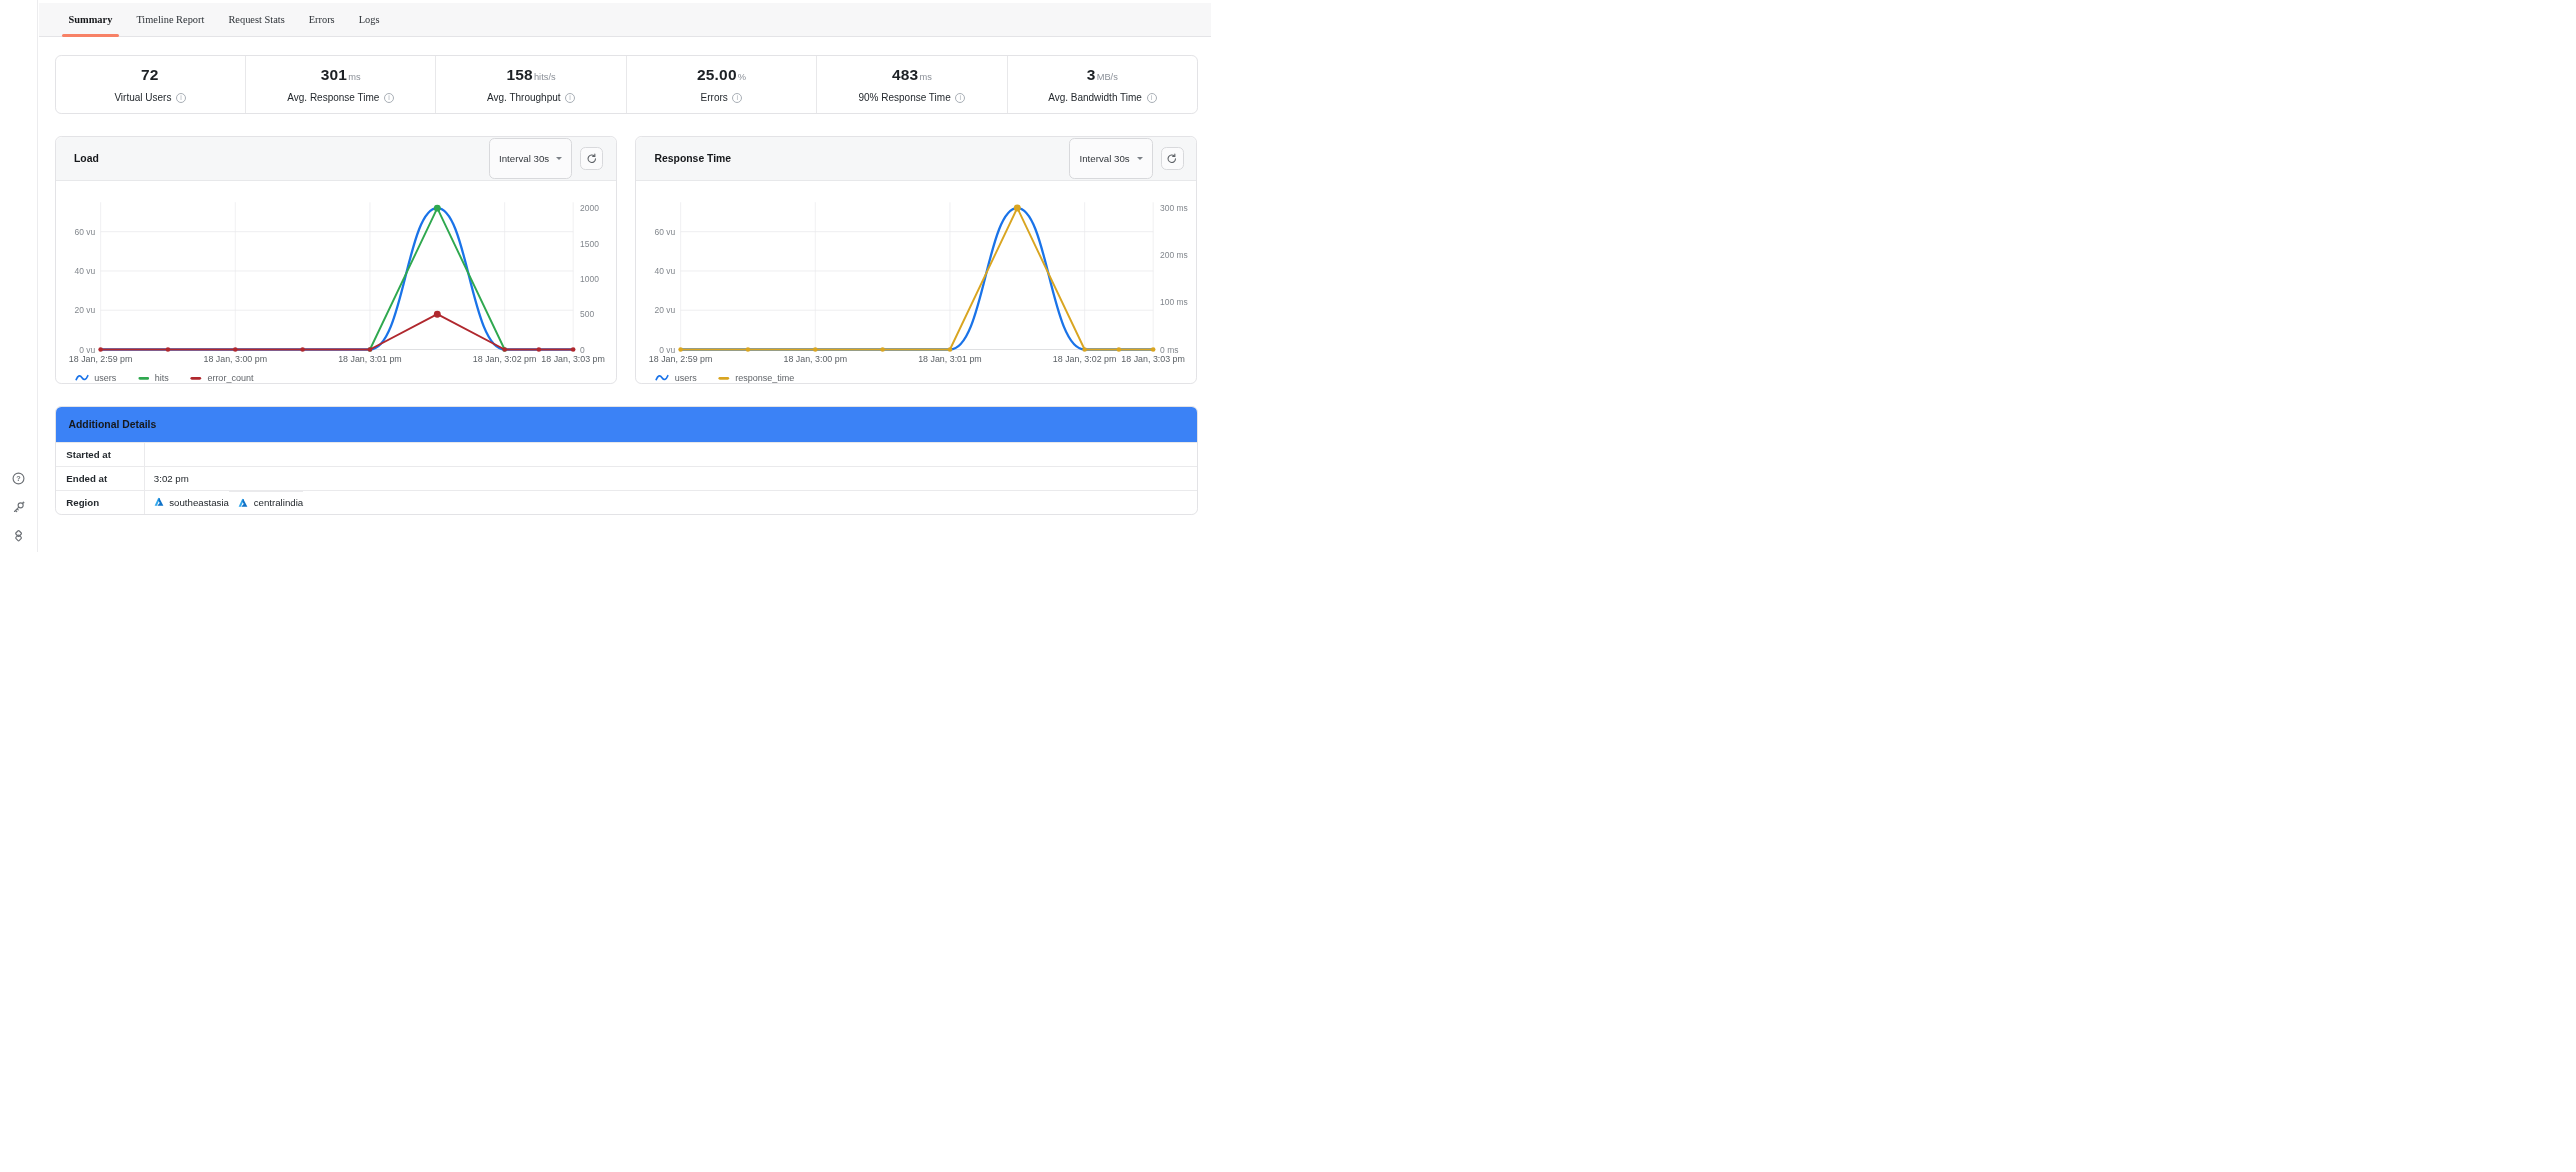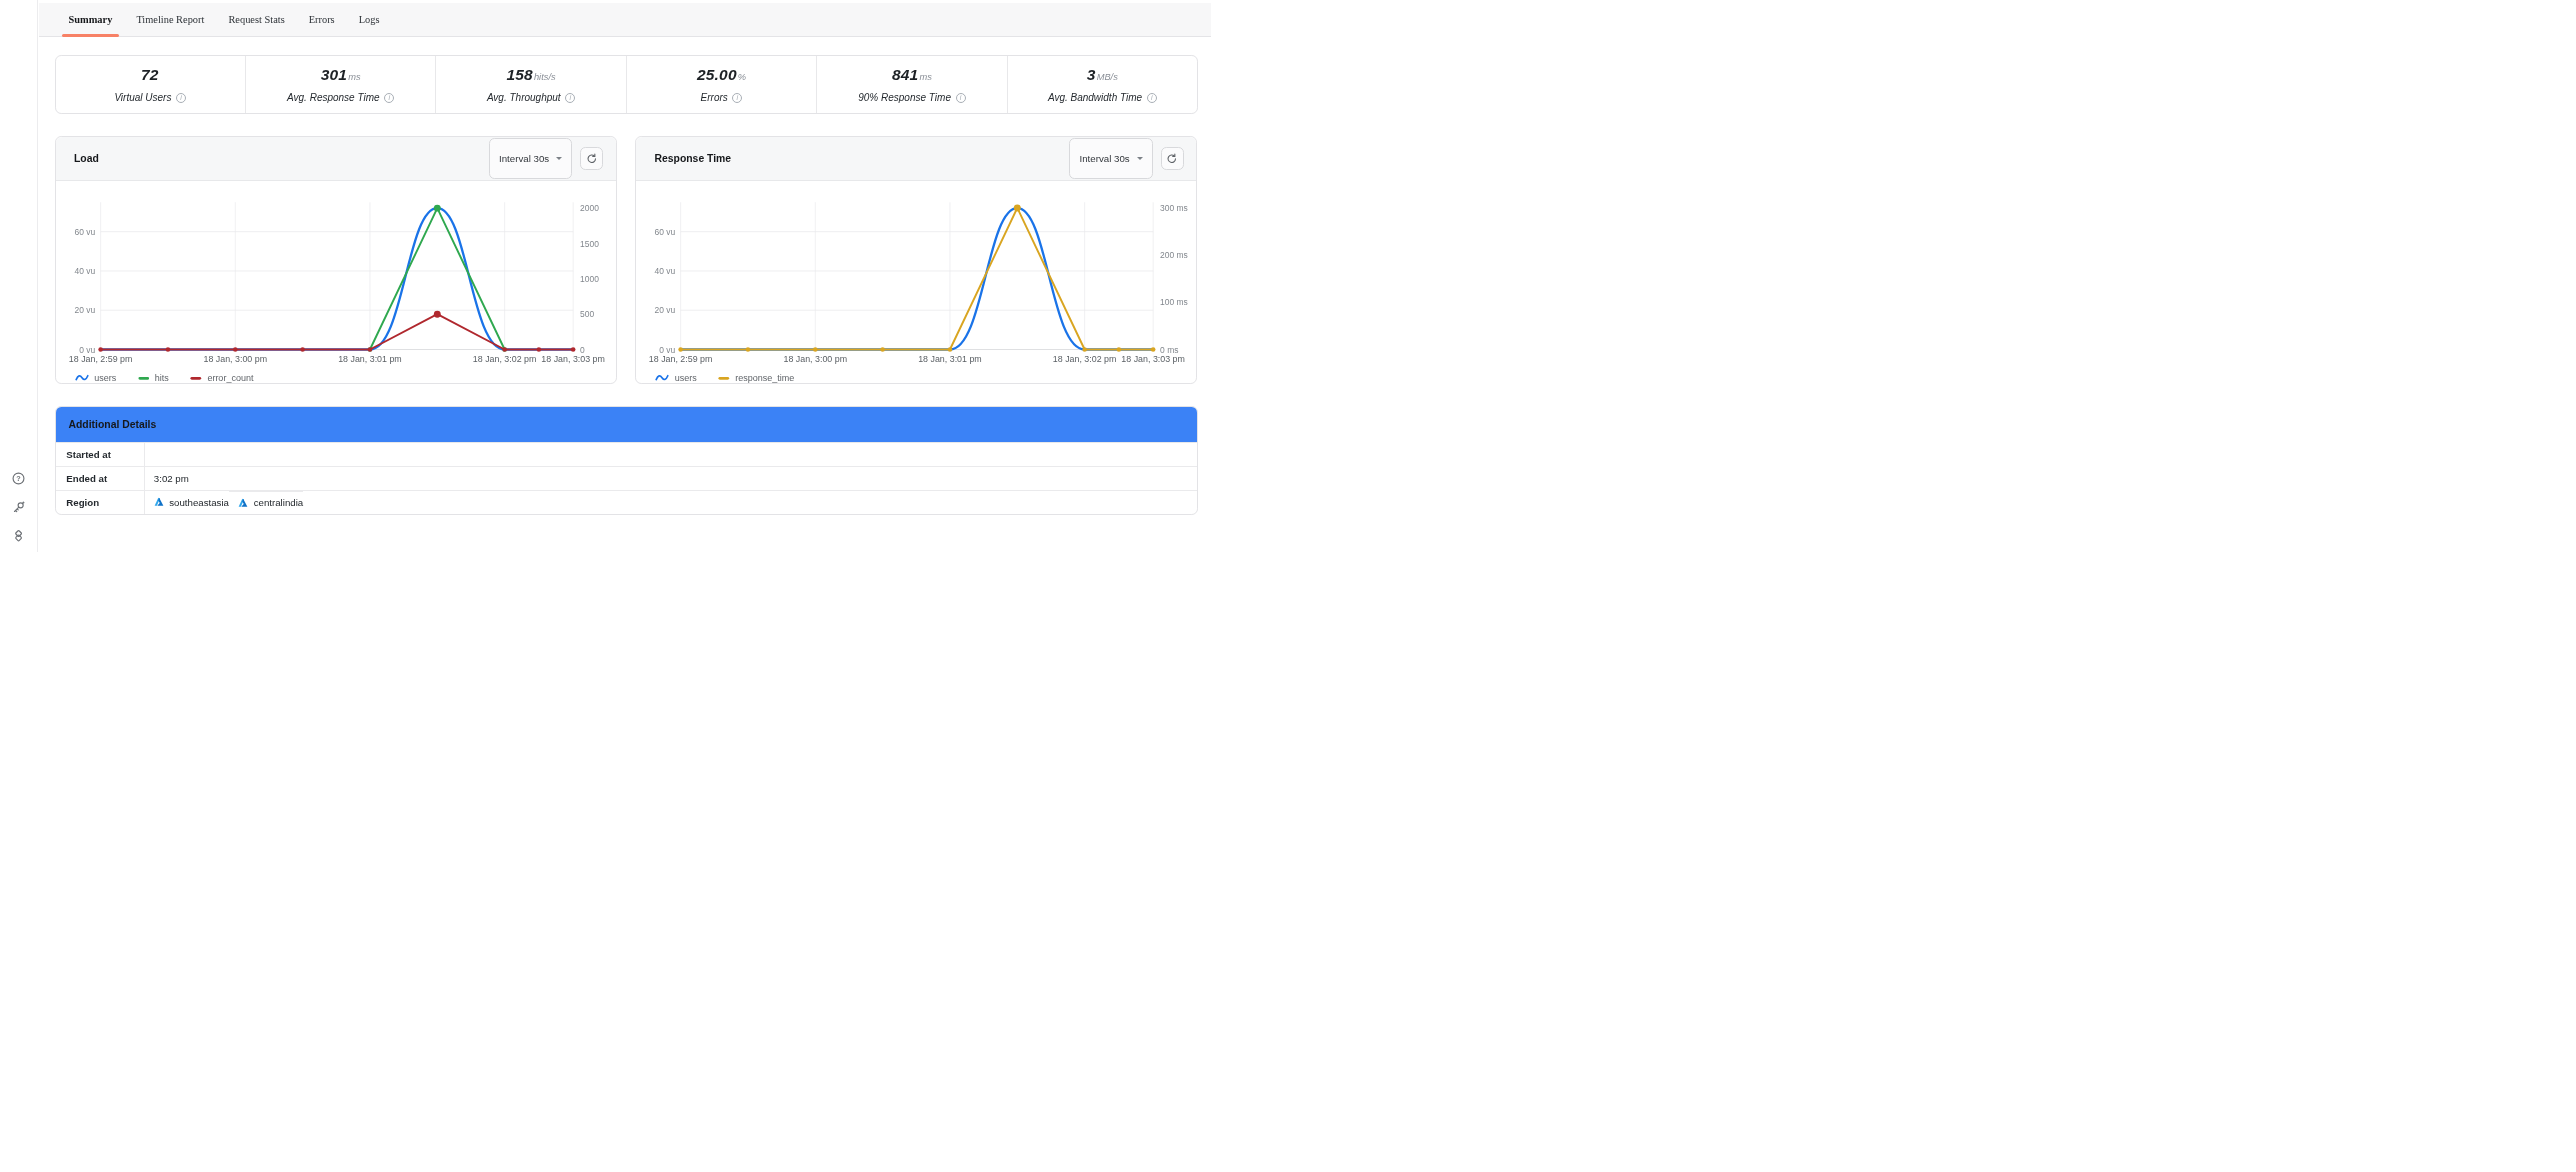--- a/index.html
+++ b/index.html
@@ -23,21 +23,21 @@
   .tab.active { font-weight:700; color:#16181b; }
   .tab.active::after { content:""; position:absolute; left:-5.4px; right:-5.4px; bottom:0;
                        height:2.7px; background:#f78166; border-radius:1.5px; }
 
   .content { padding:18px 13px 0 15.5px; }
 
   
   .stats-card { height:59px; border:0.8px solid #e3e3e6; border-radius:6.2px; background:#fff;
                 display:flex; overflow:hidden; }
   .stat-cell { flex:1; display:flex; flex-direction:column; align-items:center;
-               justify-content:center; gap:8px; border-right:0.8px solid #e8e8ea;font-style:italic; }
+               justify-content:center; gap:8px; border-right:0.8px solid #e8e8ea; }
   .stat-cell:last-child { border-right:none; }
   .stat-top { display:flex; align-items:baseline; }
   .stat-value { font-size:15.5px; font-weight:700; color:#1d2125; letter-spacing:0.2px; }
   .stat-unit { font-size:9.3px; color:#8b9098; margin-left:1px; }
   .stat-label { font-size:10px; color:#24292e; display:flex; align-items:center; gap:4.6px; }
   .info-icon { width:10px; height:10px; border:0.8px solid #a9afb6; border-radius:50%;
                color:#a9afb6; font-size:7px; line-height:8.5px; text-align:center; cursor:pointer; }
   .info-icon::before { content:"i"; }
 
   
@@ -155,21 +155,21 @@
             <span class="stat-value">25.00</span>
             <span class="stat-unit">%</span>
           </div>
         <div class="stat-label">
             <span>Errors</span>
             <span class="info-icon"></span>
           </div>
       </div>
       <div class="stat-cell">
         <div class="stat-top">
-            <span class="stat-value">841</span>
+            <span class="stat-value">483</span>
             <span class="stat-unit">ms</span>
           </div>
         <div class="stat-label">
             <span>90% Response Time</span>
             <span class="info-icon"></span>
           </div>
       </div>
       <div class="stat-cell">
         <div class="stat-top">
             <span class="stat-value">3</span>

